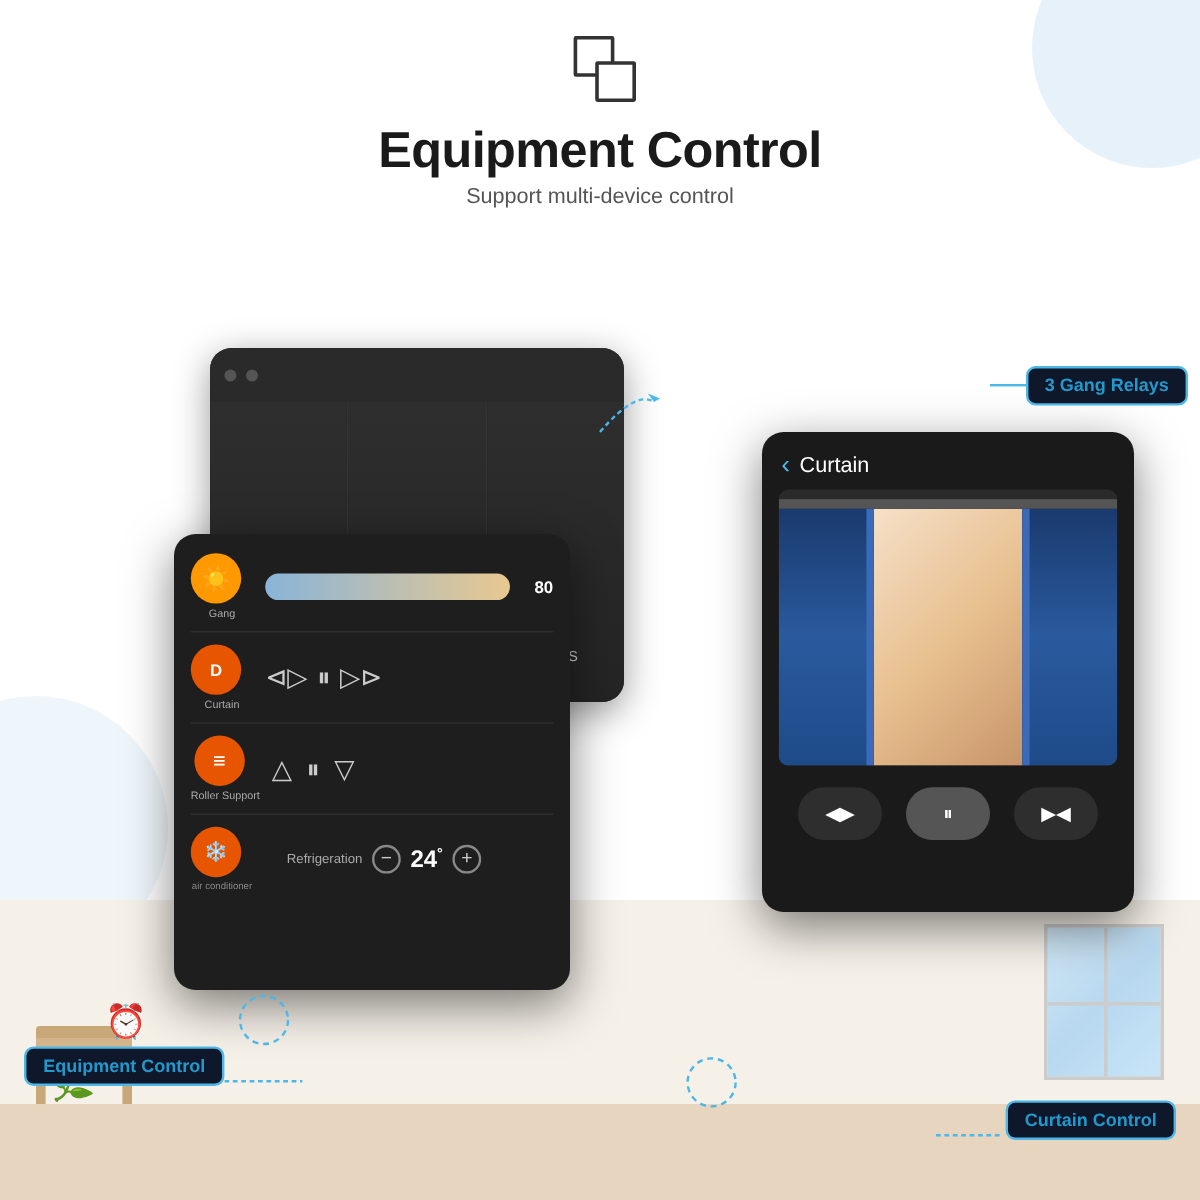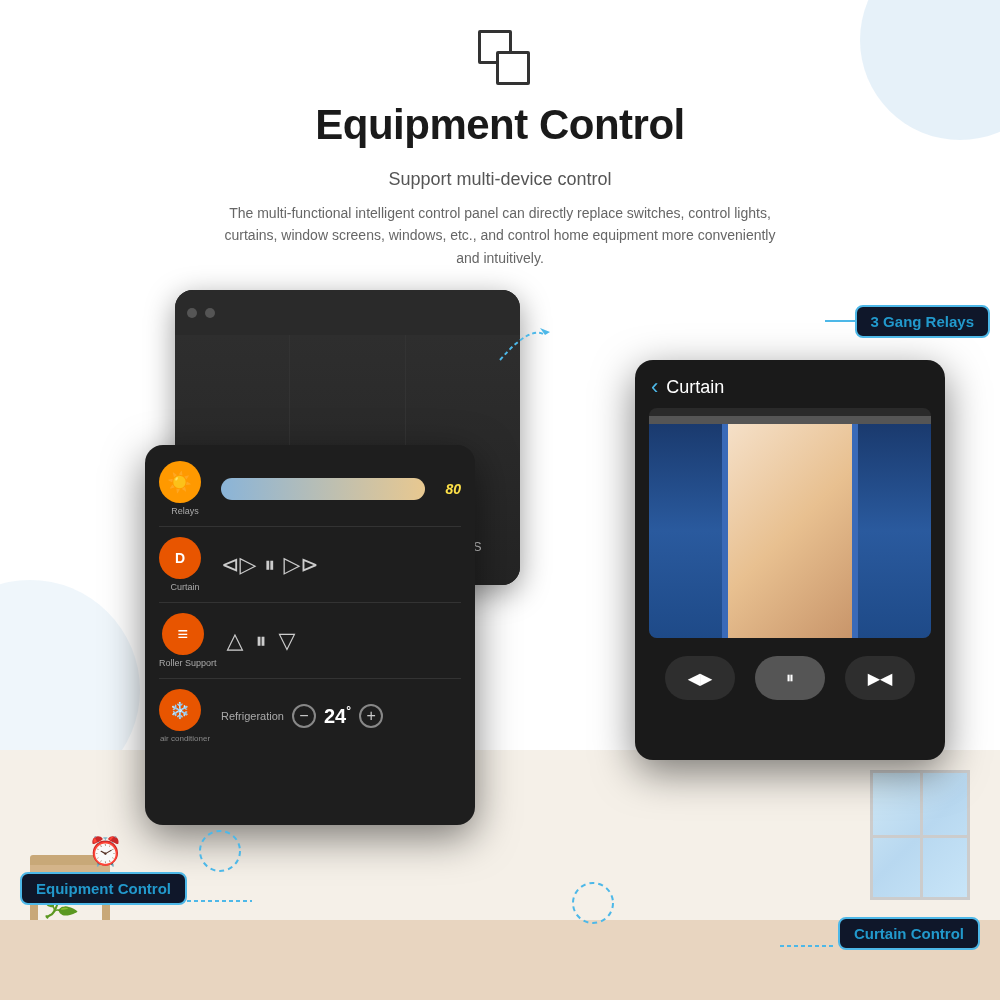--- a/index.html
+++ b/index.html
@@ -81,21 +81,21 @@
     .main-title {
       font-size: 42px;
       font-weight: 900;
       color: #1a1a1a;
       letter-spacing: -0.5px;
     }
 
     .sub-title {
       font-size: 18px;
       color: #555;
-      margin-top: 20px;
+      margin-top: 4px;
       font-weight: 400;
     }
 
     .description {
       font-size: 14px;
       color: #666;
       max-width: 560px;
       margin: 12px auto 0;
       line-height: 1.6;
       text-align: center;
@@ -258,25 +258,24 @@
     .light-slider {
       flex: 1;
       height: 22px;
       border-radius: 11px;
       background: linear-gradient(to right, #8ab4d8, #e8c890);
       position: relative;
     }
 
     .light-value {
       font-size: 14px;
-      color: #fde047;
+      color: #ffffff;
       font-weight: bold;
       min-width: 28px;
       text-align: right;
-      font-style: italic;
     }
 
     .eq-icon-label {
       font-size: 9px;
       color: #aaa;
       text-align: center;
       margin-top: 3px;
     }
 
     .eq-icon-wrapper {
@@ -307,20 +306,21 @@
       gap: 12px;
       flex: 1;
     }
 
     
     .ac-row-content {
       display: flex;
       align-items: center;
       gap: 8px;
       flex: 1;
+      margin-left: 18px;
     }
 
     .ac-label {
       font-size: 11px;
       color: #aaa;
     }
 
     .ac-minus, .ac-plus {
       width: 24px;
       height: 24px;
@@ -602,21 +602,20 @@
   <div class="header">
 
     <div style="display:flex;justify-content:center;margin-bottom:8px;">
       <div class="icon-copy">
         <div class="rect1"></div>
         <div class="rect2"></div>
       </div>
     </div>
     <h1 class="main-title">Equipment Control</h1>
     <p class="sub-title">Support multi-device control</p>
-    <p class="description">The multi-functional intelligent control panel can directly replace switches, control lights, curtains, window screens, windows, etc., and control home equipment more conveniently and intuitively.</p>
   </div>
 
   <div class="room-bg">
     <div class="room-wall"></div>
     <div class="room-floor"></div>
 
     <div class="bedside-table">
       <div class="table-top"></div>
       <div class="table-body"></div>
       <div class="table-legs">
@@ -671,21 +670,21 @@
         <path d="M 10 40 Q 40 5 55 15" stroke="#4db8e8" stroke-width="2" fill="none" stroke-dasharray="4,3"></path>
         <polygon points="55,15 50,8 60,12" fill="#4db8e8"></polygon>
       </svg>
     </div>
 
     <div class="panel-equipment">
 
       <div class="eq-row">
         <div class="eq-icon-wrapper">
           <div class="eq-icon-circle" style="background:#f90;">☀️</div>
-          <div class="eq-icon-label">Relays</div>
+          <div class="eq-icon-label">Gang</div>
         </div>
         <div class="eq-content">
           <div class="light-slider-wrapper">
             <div class="light-slider"></div>
             <div class="light-value">80</div>
           </div>
         </div>
       </div>
 
       <div class="eq-row">

